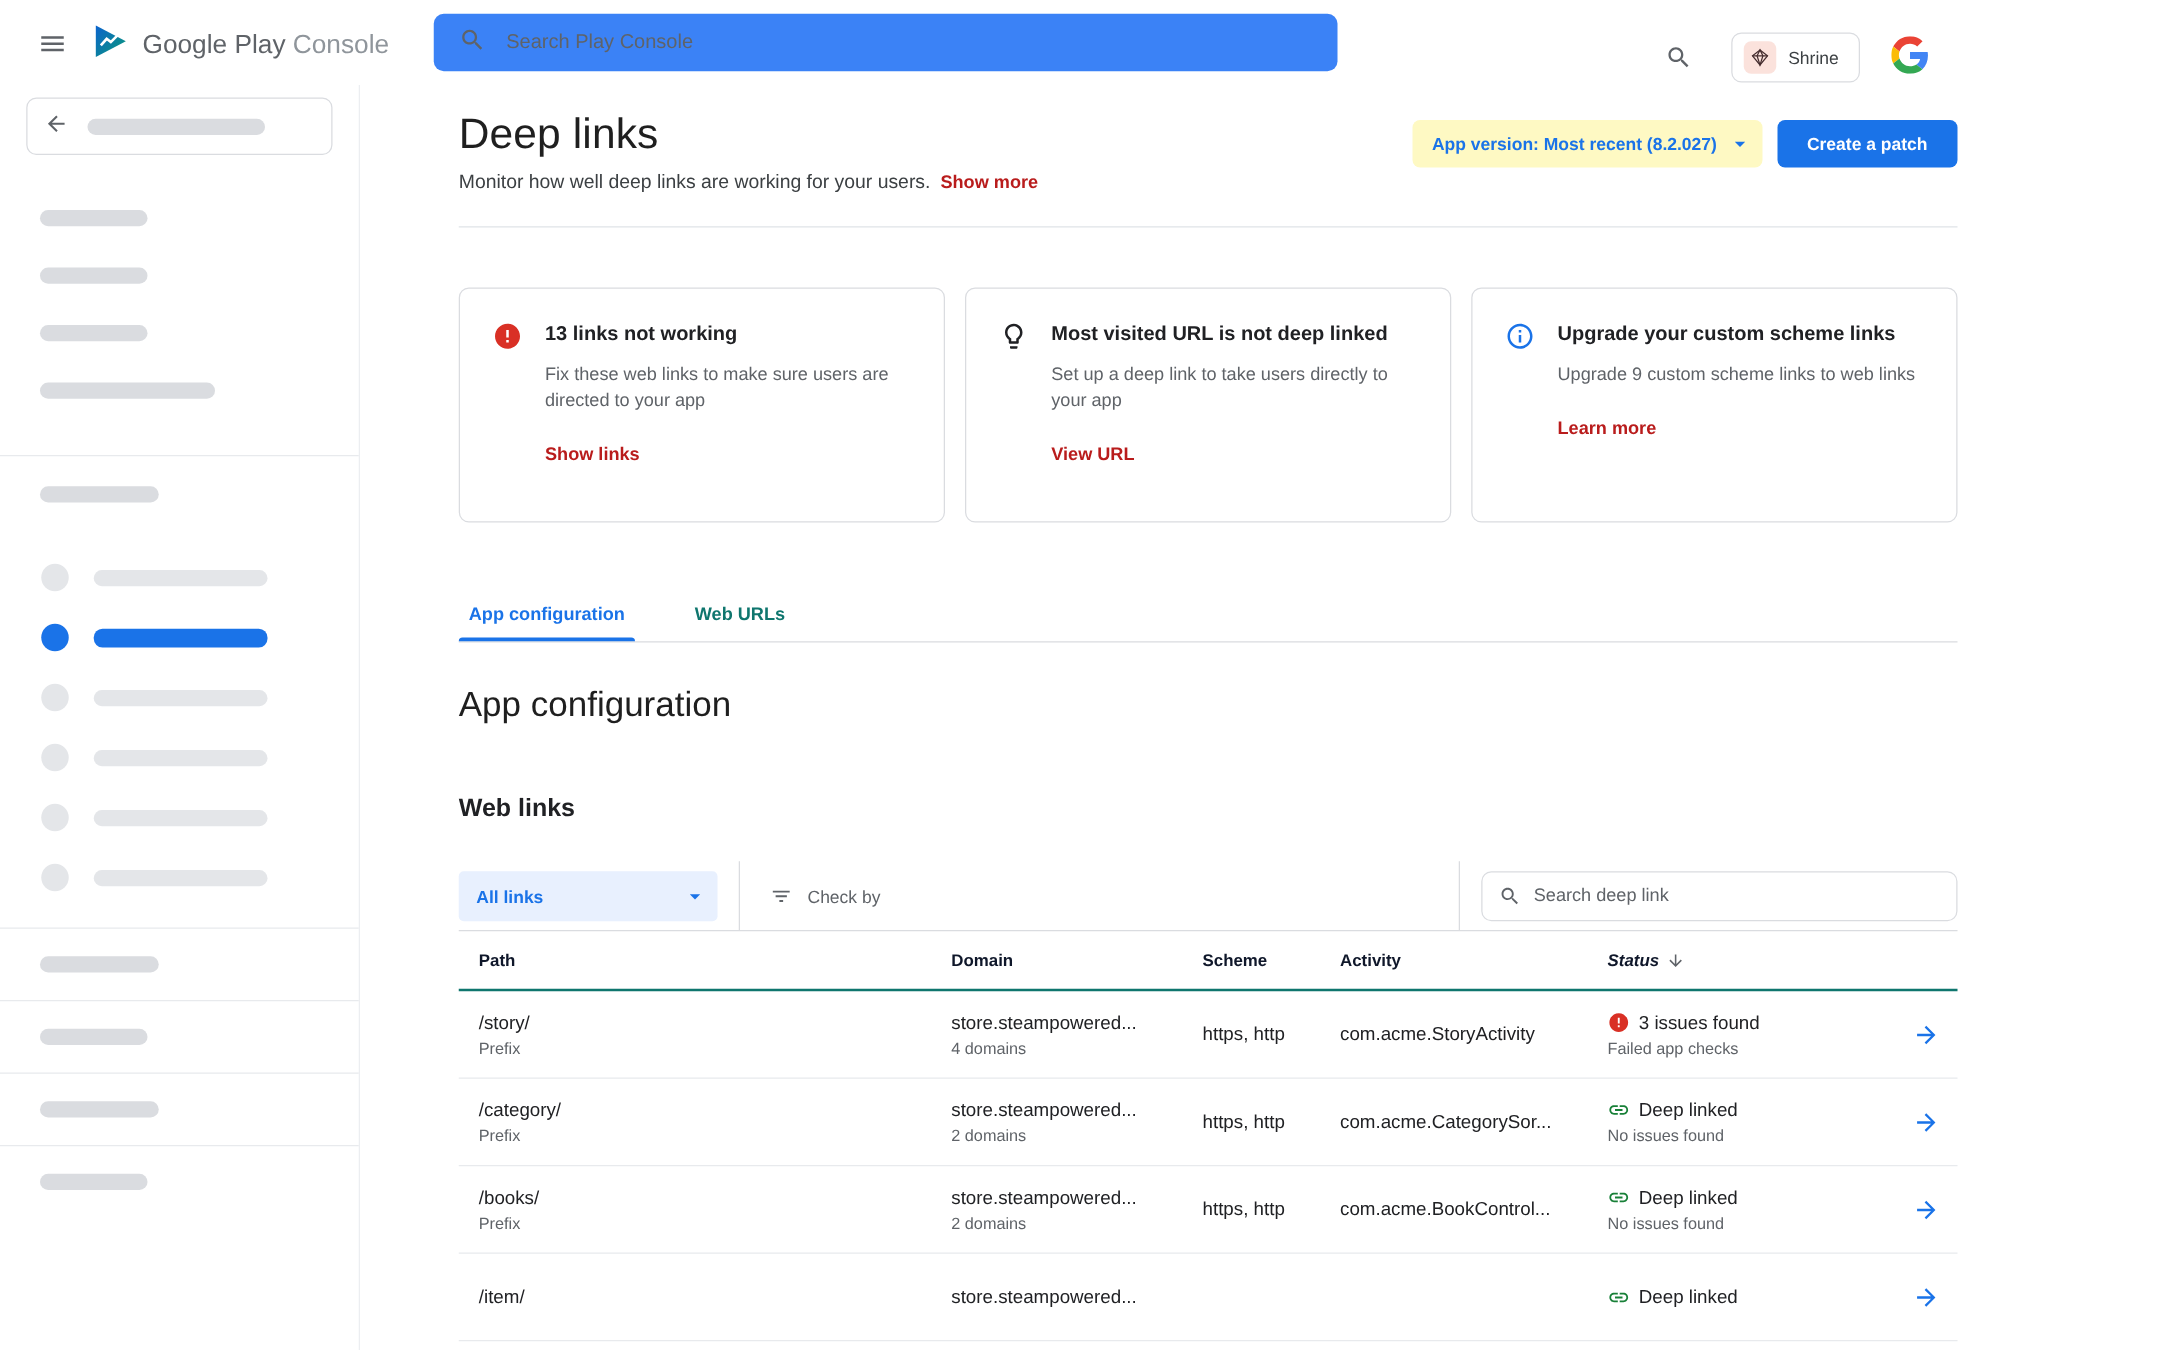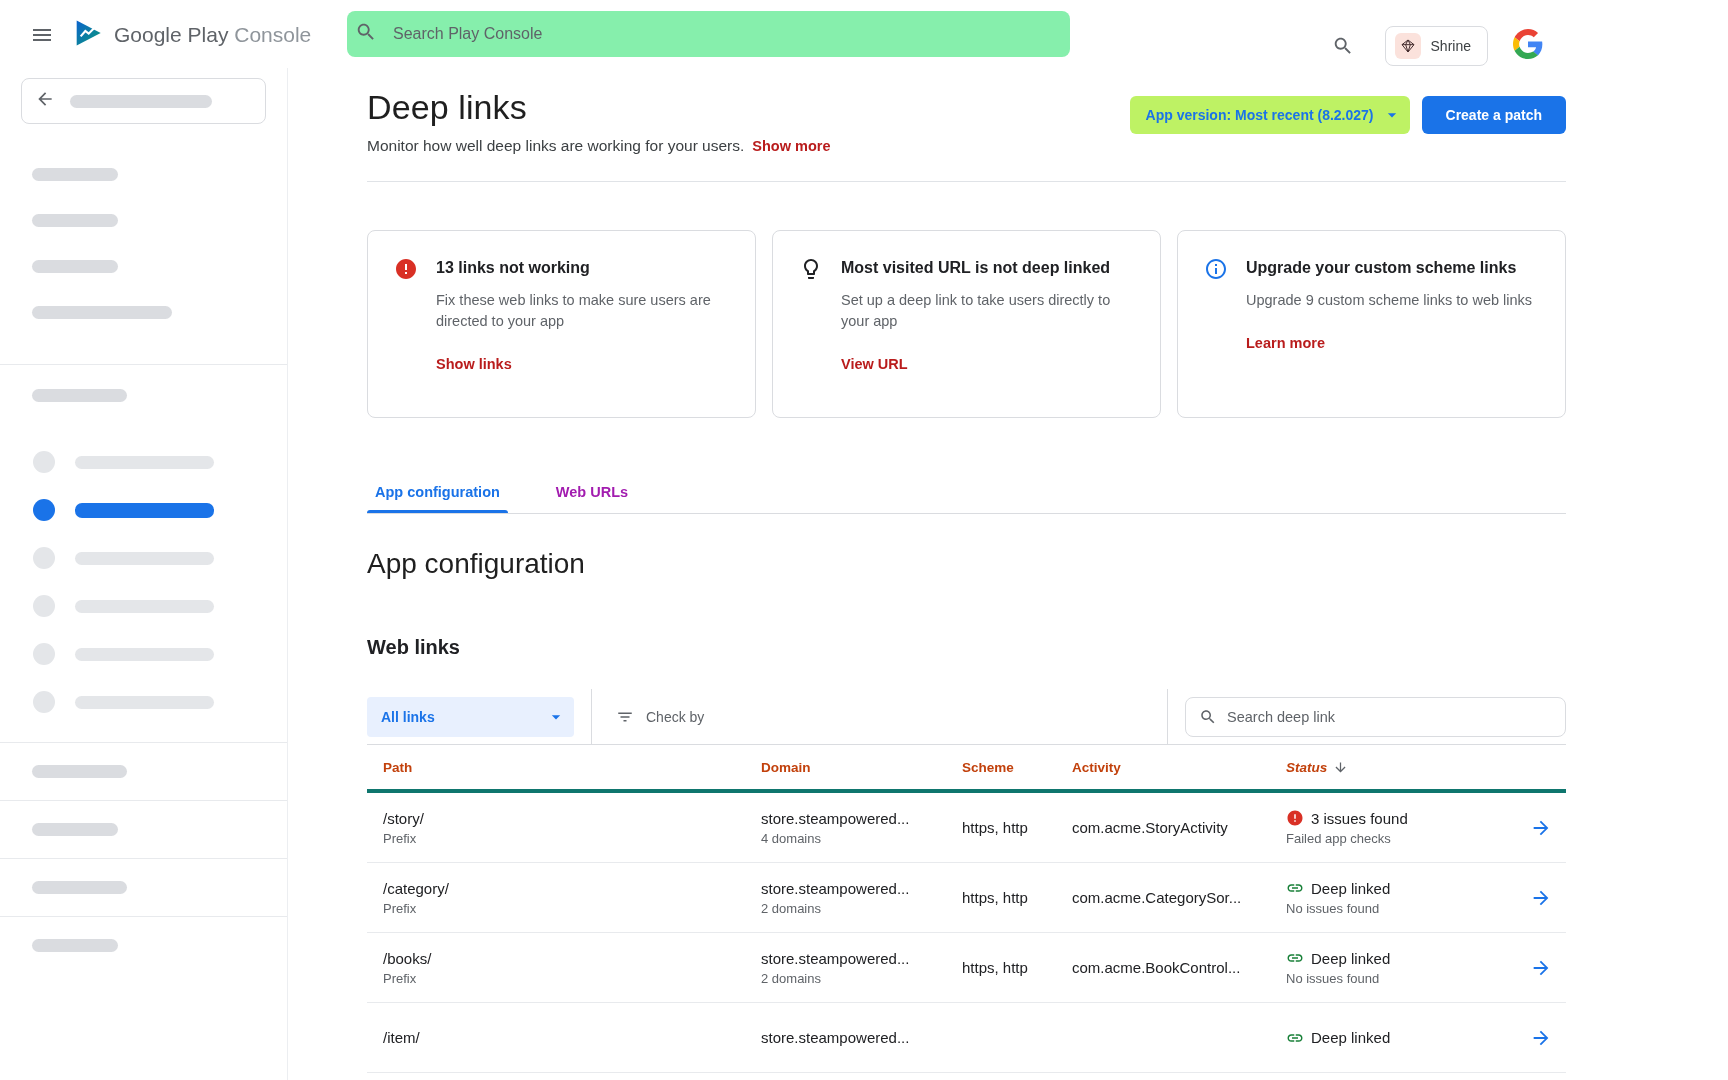--- a/index.html
+++ b/index.html
@@ -7,22 +7,22 @@
     font-family:"Liberation Sans", sans-serif; color:#202124; }
   .app { position:relative; width:1728px; height:1080px; overflow:hidden; background:#fff; }
 
   
   .topbar { position:relative; height:68px; background:#fff; }
   .menu-btn { position:absolute; left:28px; top:22px; width:28px; height:28px; border:none; background:none; cursor:pointer; }
   .logo { position:absolute; left:72px; top:17px; display:flex; align-items:center; gap:10px; }
   .logo-text { font-size:21px; white-space:nowrap; }
   .logo-text .primary { color:#5f6368; }
   .logo-text .secondary { color:#8f959b; }
-  .topbar-search { position:absolute; left:347px; top:11px; width:723px; height:46px; background:#86efac;
-    border-radius:8px; display:flex; align-items:center; gap:16px; padding:0 8px; }
+  .topbar-search { position:absolute; left:347px; top:11px; width:723px; height:46px; background:#3b82f6;
+    border-radius:8px; display:flex; align-items:center; gap:16px; padding:0 20px; }
   .topbar-search input { flex:1; border:none; background:transparent; outline:none; font-size:16px;
     color:#202124; font-family:inherit; }
   .topbar-search input::placeholder { color:#5f6368; }
   .topbar-right { position:absolute; right:182px; top:14px; display:flex; align-items:flex-start; gap:22px;margin-top:12px; }
   .icon-btn { width:40px; height:40px; display:flex; align-items:center; justify-content:center;
     border:none; background:none; cursor:pointer; border-radius:50%; }
   .account-chip { display:flex; align-items:center; gap:10px; height:40px; padding:0 16px 0 9px;
     border:1px solid #dadce0; border-radius:8px; background:#fff; cursor:pointer; }
   .chip-icon { width:26px; height:26px; border-radius:6px; background:#fbe2dc; display:flex;
     align-items:center; justify-content:center; }
@@ -51,38 +51,38 @@
   .sb-item.selected .sk { background:#1a73e8; height:15px; }
   .sb-section { border-top:1px solid #e8eaed; padding:22px 0 22px 32px; }
 
   
   .page-head { display:flex; justify-content:space-between; align-items:flex-start; margin-top:20px; }
   h1 { font-size:34px; font-weight:400; color:#1f1f1f; letter-spacing:0.1px; }
   .subtitle-row { margin-top:10px; font-size:15.5px; color:#3c4043; display:flex; gap:8px; align-items:baseline; }
   .link { color:#b91c1c; font-weight:700; cursor:pointer; text-decoration:none; font-size:14.5px; }
   .head-actions { display:flex; gap:12px; margin-top:8px; }
   .version-chip { height:38px; display:flex; align-items:center; gap:8px; padding:0 8px 0 16px;
-    background:#bef264; border:none; border-radius:6px; color:#1a73e8; font-size:14px; font-weight:700;
+    background:#fef9c3; border:none; border-radius:6px; color:#1a73e8; font-size:14px; font-weight:700;
     cursor:pointer; font-family:inherit; }
   .primary-btn { height:38px; padding:0 24px; background:#1a73e8; color:#fff; border:none; border-radius:6px;
     font-size:14px; font-weight:700; cursor:pointer; font-family:inherit; }
   .rule { border:none; border-top:1px solid #e0e3e7; margin-top:26px; }
 
   
   .cards { display:flex; gap:16px; margin-top:48px; }
   .card { flex:1; border:1px solid #dadce0; border-radius:8px; padding:26px; min-height:188px;
     display:flex; gap:18px; background:#fff; }
   .card-icon { width:24px; height:24px; flex-shrink:0; }
   .card-content h3 { font-size:16px; font-weight:700; color:#202124; margin-top:2px; }
   .card-content p { margin-top:13px; font-size:14.5px; line-height:21px; color:#5f6368; max-width:300px; }
   .card-action { display:inline-block; margin-top:24px; }
 
   
   .tabs { display:flex; gap:40px; margin-top:52px; border-bottom:1px solid #dadce0; }
-  .tab { position:relative; padding:14px 8px 13px; font-size:14.5px; font-weight:700; color:#a21caf;
+  .tab { position:relative; padding:14px 8px 13px; font-size:14.5px; font-weight:700; color:#0f766e;
     background:none; border:none; cursor:pointer; font-family:inherit; }
   .tab.active { color:#1a73e8; }
   .tab.active::after { content:""; position:absolute; left:0; right:0; bottom:0; height:3px;
     background:#1a73e8; border-radius:3px 3px 0 0; }
 
   
   h2 { margin-top:34px; font-size:28px; font-weight:400; color:#1f1f1f; }
   .section-desc { margin-top:12px; font-size:15.5px; color:#3c4043; }
   .sub-head { margin-top:56px; font-size:20px; font-weight:700; color:#202124; }
 
@@ -96,21 +96,21 @@
   .tb-seg2 { flex:1; display:flex; align-items:center; gap:12px; padding-left:24px; color:#5f6368; font-size:14px; }
   .tb-seg3 { width:398px; display:flex; justify-content:flex-end; }
   .search-field { width:381px; height:40px; border:1px solid #dadce0; border-radius:8px;
     display:flex; align-items:center; gap:10px; padding:0 13px; background:#fff; }
   .search-field input { flex:1; border:none; outline:none; background:transparent; font-size:14.5px;
     color:#202124; font-family:inherit; }
   .search-field input::placeholder { color:#5f6368; }
 
   
   .tbl-head, .tbl-row { display:grid; grid-template-columns:394px 201px 110px 214px 230px 1fr; align-items:center; }
-  .tbl-head { height:48px; border-bottom:4px solid #0f766e; color:#c2410c; font-size:13.5px; font-weight:700; }
+  .tbl-head { height:48px; border-bottom:2px solid #0f766e; color:#0f172a; font-size:13.5px; font-weight:700; }
   .th-status { display:flex; align-items:center; gap:6px;font-style:italic; }
   .cell-first { padding-left:16px; }
   .tbl-row { height:70px; border-bottom:1px solid #e8eaed; }
   .cell-stack { display:flex; flex-direction:column; gap:4px; }
   .cell-main { font-size:15px; color:#202124; }
   .cell-sub { font-size:13px; color:#5f6368; }
   .status-line { display:flex; align-items:center; gap:7px; }
   .status-line .cell-main { font-size:15px; }
   .arrow-cell { display:flex; justify-content:center; }
   .row-arrow { border:none; background:none; cursor:pointer; width:36px; height:36px; display:flex;

